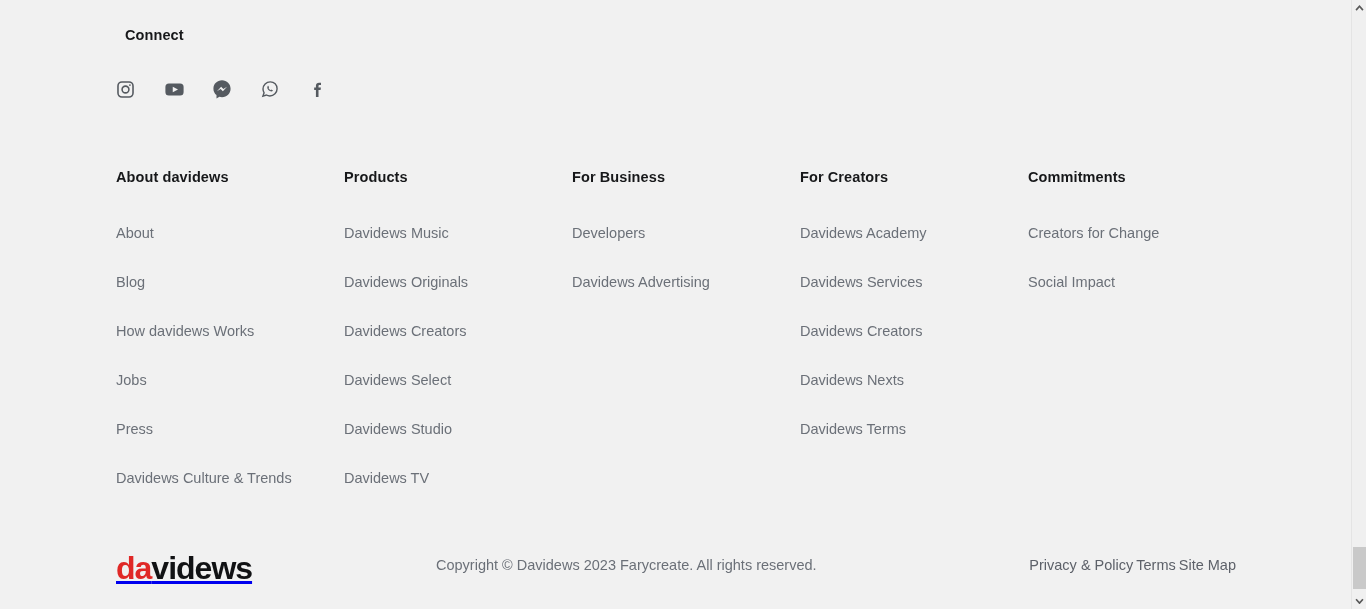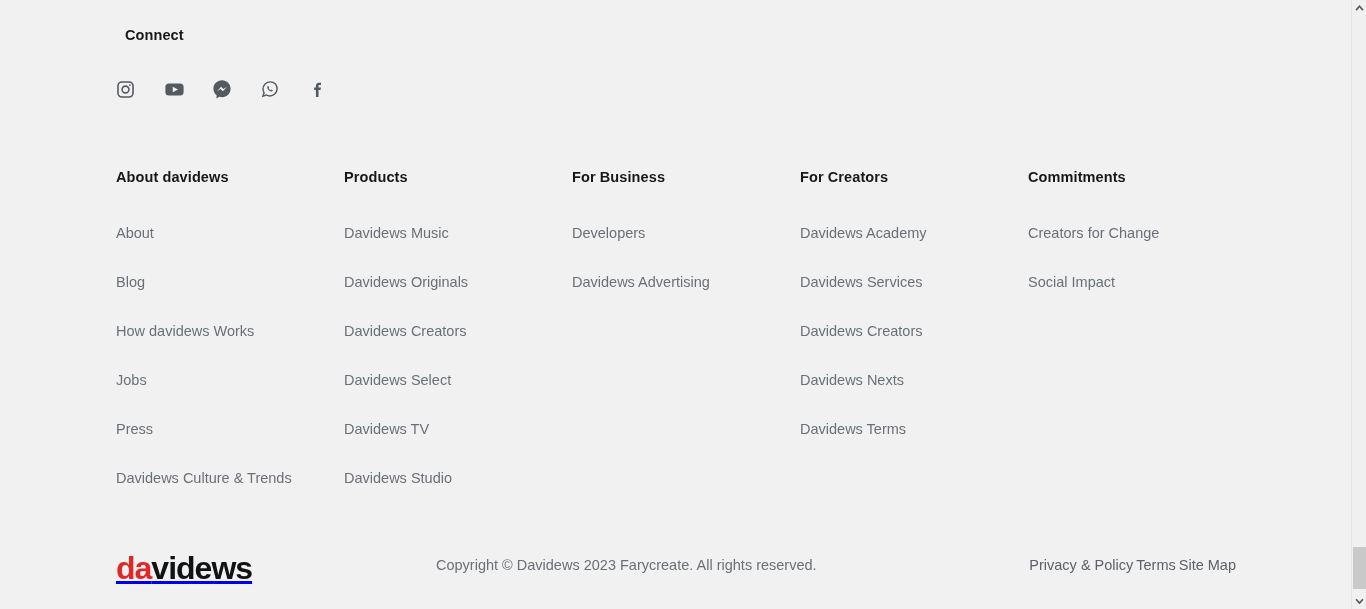--- a/index.html
+++ b/index.html
@@ -242,22 +242,22 @@
         <a class="col-link" href="#">Press</a>
         <a class="col-link" href="#">Davidews Culture &amp; Trends</a>
       </div>
 
       <div class="col">
         <div class="col-title">Products</div>
         <a class="col-link" href="#">Davidews Music</a>
         <a class="col-link" href="#">Davidews Originals</a>
         <a class="col-link" href="#">Davidews Creators</a>
         <a class="col-link" href="#">Davidews Select</a>
+        <a class="col-link" href="#">Davidews Studio</a>
         <a class="col-link" href="#">Davidews TV</a>
-        <a class="col-link" href="#">Davidews Studio</a>
       </div>
 
       <div class="col">
         <div class="col-title">For Business</div>
         <a class="col-link" href="#">Developers</a>
         <a class="col-link" href="#">Davidews Advertising</a>
       </div>
 
       <div class="col">
         <div class="col-title">For Creators</div>

